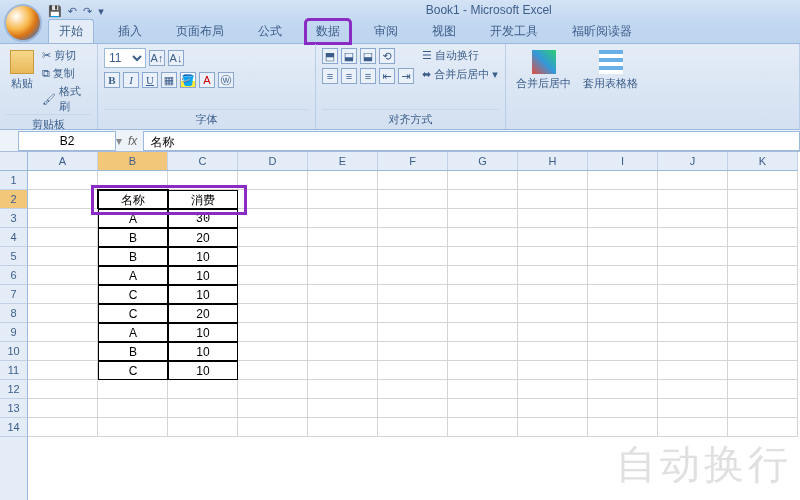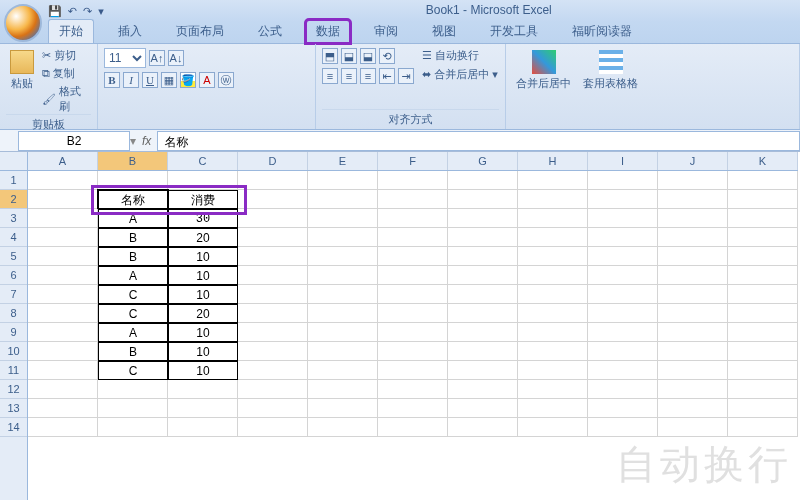--- a/index.html
+++ b/index.html
@@ -24,21 +24,21 @@
 .big-btn .ico { width: 24px; height: 24px; }
 .small-row { display: flex; gap: 3px; align-items: center; }
 .small-row span, .small-row select { font-size: 11px; color: #3c5e8b; }
 .btn-b { font-weight: bold; font-family: "Times New Roman"; }
 .btn-i { font-style: italic; font-family: "Times New Roman"; }
 .btn-u { text-decoration: underline; font-family: "Times New Roman"; }
 .sq { width: 16px; height: 16px; border: 1px solid #8aa8cf; display: inline-flex; align-items: center; justify-content: center; background: #eaf1fa; font-size: 10px; }
 select.combo { height: 20px; border: 1px solid #9bb8dd; background: #fff; font-size: 12px; }
 
 .namebox-row { height: 22px; display: flex; align-items: center; border-bottom: 1px solid #a7bcd9; background: #eef3fa; }
-.namebox { width: 112px; height: 20px; border: 1px solid #9bb8dd; background: #fff; margin-left: 18px; padding: 2px 4px; font-size: 12px; text-align: center; }
+.namebox { width: 98px; height: 20px; border: 1px solid #9bb8dd; background: #fff; margin-left: 18px; padding: 2px 4px; font-size: 12px; text-align: center; }
 .fx { margin: 0 6px; font-style: italic; color: #666; }
 .formula { flex: 1; height: 20px; border: 1px solid #9bb8dd; background: #fff; padding: 2px 6px; font-size: 12px; }
 
 .grid-wrap { display: flex; height: 348px; }
 .row-hdrs { width: 28px; background: #e4ecf7; border-right: 1px solid #9bb8dd; }
 .row-hdr { height: 19px; border-bottom: 1px solid #c3d1e4; text-align: center; font-size: 11px; color: #3c5e8b; line-height: 19px; }
 .row-hdr.sel { background: #f3c77a; }
 .col-hdrs { display: flex; height: 19px; background: #e4ecf7; border-bottom: 1px solid #9bb8dd; }
 .col-hdr { width: 70px; border-right: 1px solid #c3d1e4; text-align: center; font-size: 11px; color: #3c5e8b; line-height: 19px; }
 .col-hdr.sel { background: #f3c77a; }
@@ -118,20 +118,21 @@
       <div class="small-row">
         <span class="sq btn-b">B</span>
         <span class="sq btn-i">I</span>
         <span class="sq btn-u">U</span>
         <span class="sq">▦</span>
         <span class="sq" style="background:linear-gradient(#fff 60%,#ffeb3b 60%)">🪣</span>
         <span class="sq" style="color:#c00">A</span>
         <span class="sq">ⓦ</span>
       </div>
     </div>
+    <div class="group-label">字体</div>
   </div>
 
   <div class="group" style="width:190px">
     <div class="group-body">
       <div style="display:flex;flex-direction:column;gap:4px">
         <div class="small-row">
           <span class="sq">⬒</span>
           <span class="sq">⬓</span>
           <span class="sq">⬓</span>
           <span class="sq">⟲</span>

